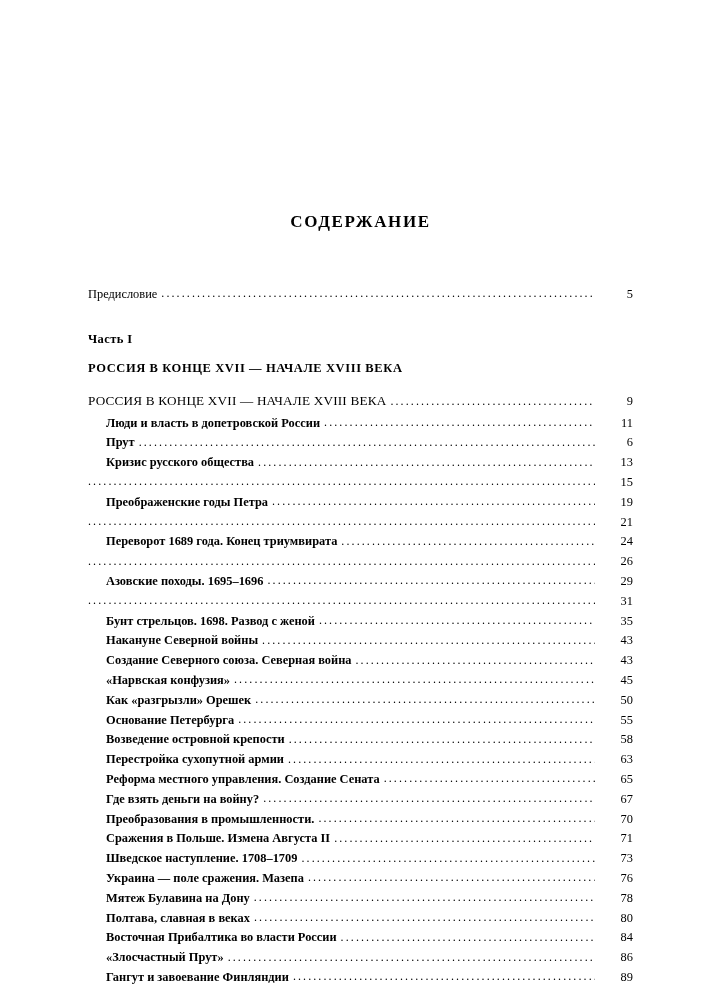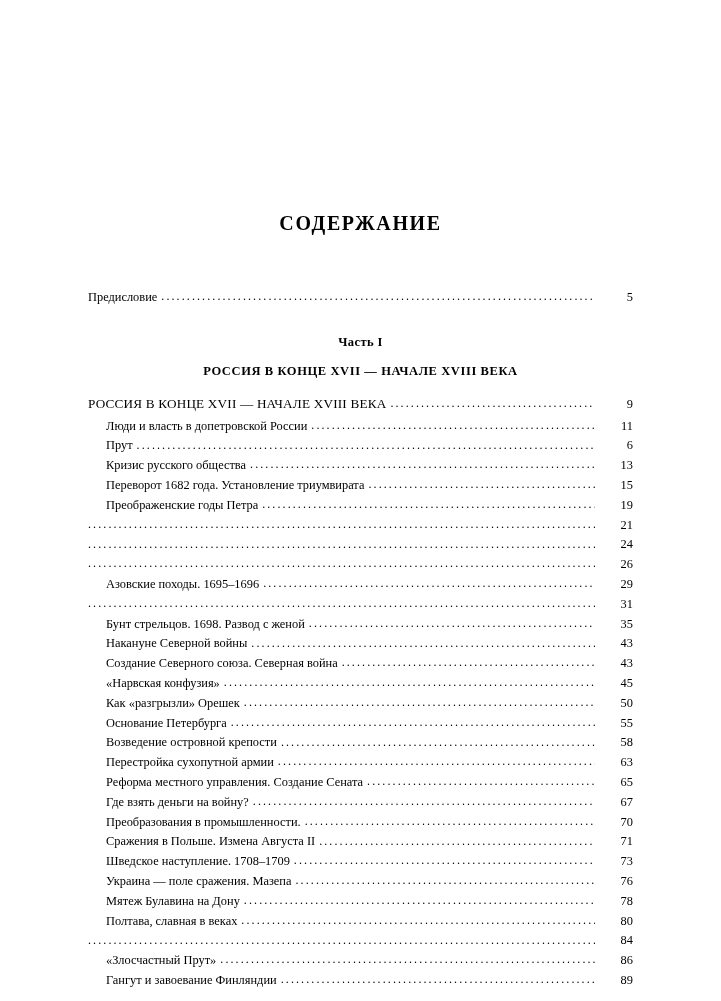--- a/index.html
+++ b/index.html
@@ -16,49 +16,48 @@
   }
   .page {
     position: relative;
     width: 721px;
     height: 1001px;
     box-sizing: border-box;
     padding: 0 88px;
   }
   .toc-title {
     text-align: center;
-    font-size: 20px;
+    font-size: 17px;
     font-weight: bold;
     letter-spacing: 1.6px;
     margin-top: 212px;
     margin-bottom: 0;
     font-family: Liberation Serif, serif;
   }
   .preface-row {
     margin-top: 56px;
   }
   .part-block {
     margin-top: 32px;
-    text-align: center;
   }
   .part-label {
     font-size: 12.5px;
     font-weight: bold;
     letter-spacing: 0.4px;
     margin-bottom: 14px;
   }
   .part-heading {
     font-size: 12.5px;
     font-weight: bold;
     letter-spacing: 0.6px;
     margin-bottom: 18px;
   }
   .entry {
     display: flex;
-    align-items: center;
+    align-items: flex-end;
     font-size: 12.4px;
     line-height: 1.0;
     margin-bottom: 7.4px;
     white-space: nowrap;
   }
   .entry .label {
     flex: 0 0 auto;
     padding-right: 4px;
   }
   .entry .dots {
@@ -79,20 +78,21 @@
   }
   .entry.level-0 .label {
     font-size: 13.2px;
     letter-spacing: 0.2px;
   }
   .entry.level-0 {
     margin-bottom: 9px;
   }
   .entry.level-1 .label {
     padding-left: 18px;
+    font-weight: bold;
   }
   .entry.preface .label {
     padding-left: 0;
   }
 </style>
 </head>
 <body>
 
 <div class="page">
 
@@ -126,34 +126,34 @@
         <span class="label">Прут</span>
         <span class="dots">................................................................................................................................................................</span>
         <span class="page-num">6</span>
       </div>
       <div class="entry level-1">
         <span class="label">Кризис русского общества</span>
         <span class="dots">................................................................................................................................................................</span>
         <span class="page-num">13</span>
       </div>
       <div class="entry level-1">
-        <span class="label">Переворот 1682 года. Установление триумвирата</span>
         <span class="dots">................................................................................................................................................................</span>
         <span class="page-num">15</span>
       </div>
       <div class="entry level-1">
         <span class="label">Преображенские годы Петра</span>
         <span class="dots">................................................................................................................................................................</span>
         <span class="page-num">19</span>
       </div>
       <div class="entry level-1">
         <span class="dots">................................................................................................................................................................</span>
         <span class="page-num">21</span>
       </div>
       <div class="entry level-1">
+        <span class="label">Переворот 1689 года. Конец триумвирата</span>
         <span class="dots">................................................................................................................................................................</span>
         <span class="page-num">24</span>
       </div>
       <div class="entry level-1">
         <span class="dots">................................................................................................................................................................</span>
         <span class="page-num">26</span>
       </div>
       <div class="entry level-1">
         <span class="label">Азовские походы. 1695–1696</span>
         <span class="dots">................................................................................................................................................................</span>
@@ -237,20 +237,21 @@
         <span class="label">Мятеж Булавина на Дону</span>
         <span class="dots">................................................................................................................................................................</span>
         <span class="page-num">78</span>
       </div>
       <div class="entry level-1">
         <span class="label">Полтава, славная в веках</span>
         <span class="dots">................................................................................................................................................................</span>
         <span class="page-num">80</span>
       </div>
       <div class="entry level-1">
+        <span class="label">Восточная Прибалтика во власти России</span>
         <span class="dots">................................................................................................................................................................</span>
         <span class="page-num">84</span>
       </div>
       <div class="entry level-1">
         <span class="label">«Злосчастный Прут»</span>
         <span class="dots">................................................................................................................................................................</span>
         <span class="page-num">86</span>
       </div>
       <div class="entry level-1">
         <span class="label">Гангут и завоевание Финляндии</span>

